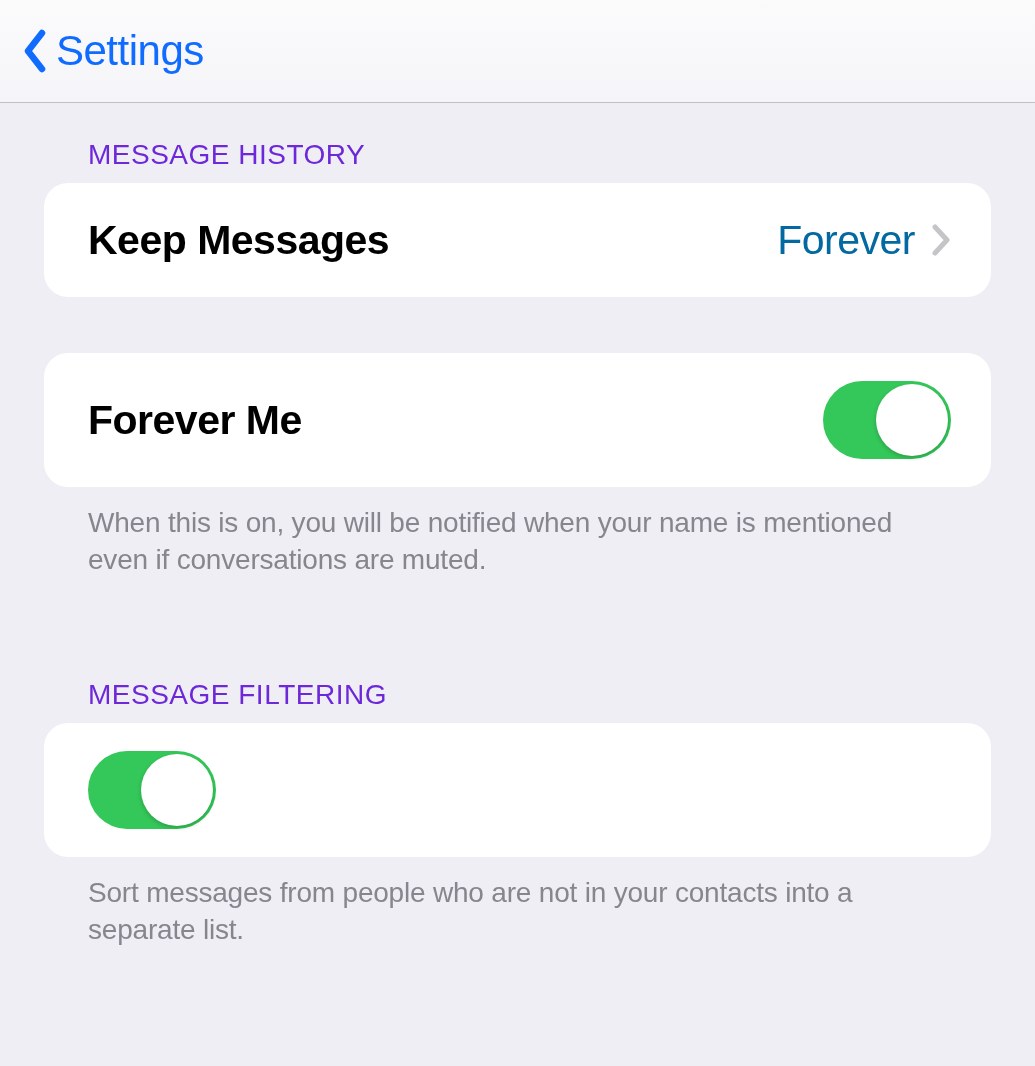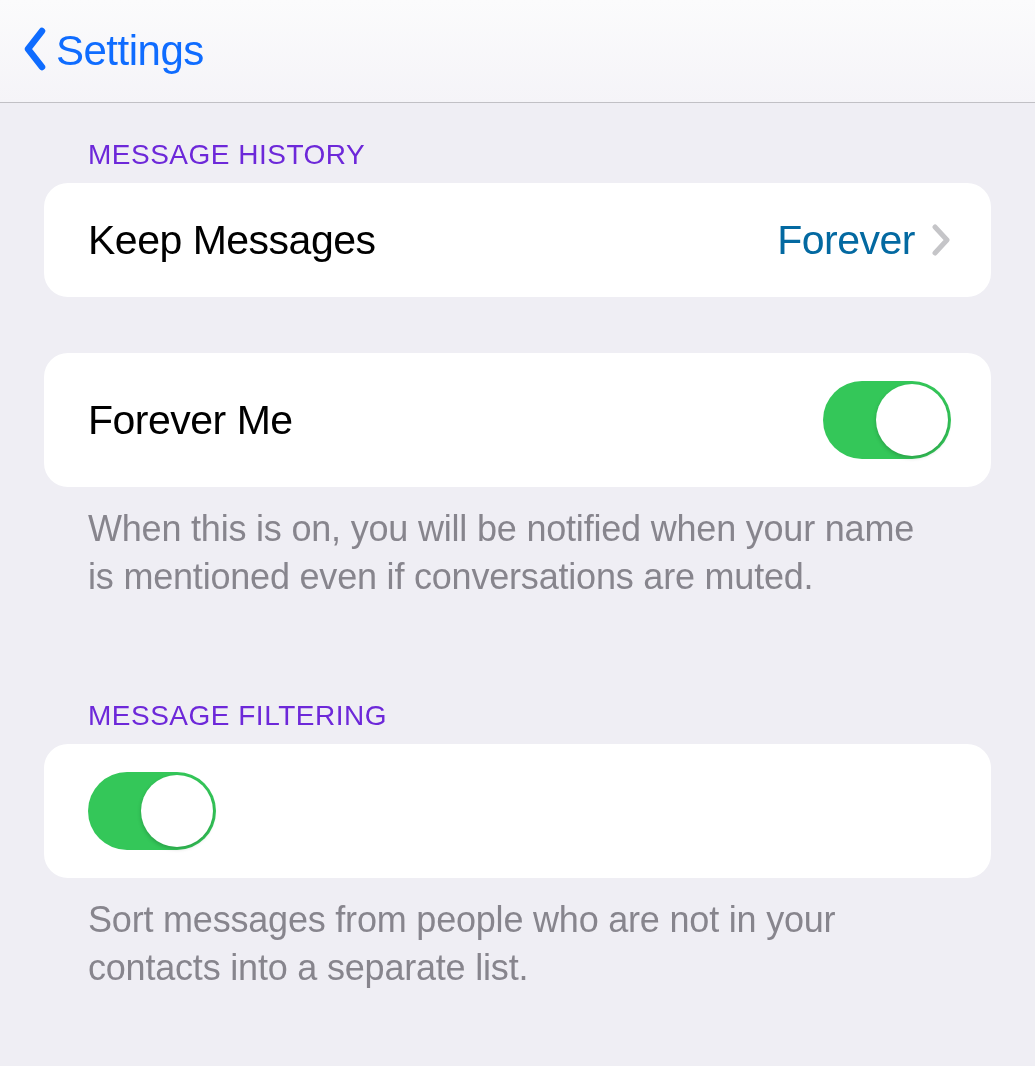--- a/index.html
+++ b/index.html
@@ -19,21 +19,21 @@
       height: 103px;
       background: linear-gradient(to bottom, #fbfbfc, #f5f4f8);
       border-bottom: 1px solid #c1c0c5;
       display: flex;
       align-items: center;
       position: relative;
       padding: 0 22px;
     }
     .back-button {
       display: flex;
-      align-items: flex-start;
+      align-items: center;
       gap: 8px;
       cursor: pointer;
       color: #0f6cff;
     }
     .back-chevron {
       width: 26px;
       height: 44px;
       display: flex;
       align-items: center;
       justify-content: center;
@@ -79,21 +79,21 @@
       display: flex;
       align-items: center;
       justify-content: space-between;
       padding: 28px 40px 28px 44px;
       min-height: 114px;
     }
     .row-label {
       font-size: 41px;
       color: #000;
       letter-spacing: -0.5px;
-      font-weight: 400;
+      font-weight: 700;
     }
     .row-right {
       display: flex;
       align-items: center;
       gap: 16px;
     }
     .row-value {
       font-size: 41px;
       color: #0369a1;
       letter-spacing: -0.5px;
@@ -121,21 +121,21 @@
       position: absolute;
       width: 72px;
       height: 72px;
       background: #fff;
       border-radius: 50%;
       top: 3px;
       right: 3px;
       box-shadow: 0 2px 4px rgba(0,0,0,0.2);
     }
     .section-footer {
-      font-size: 36px;
+      font-size: 28px;
       color: #87858d;
       padding: 18px 44px 0 44px;
       line-height: 1.32;
       letter-spacing: -0.2px;
     }
     .spacer {
       height: 56px;
     }
   </style>
 </head>

